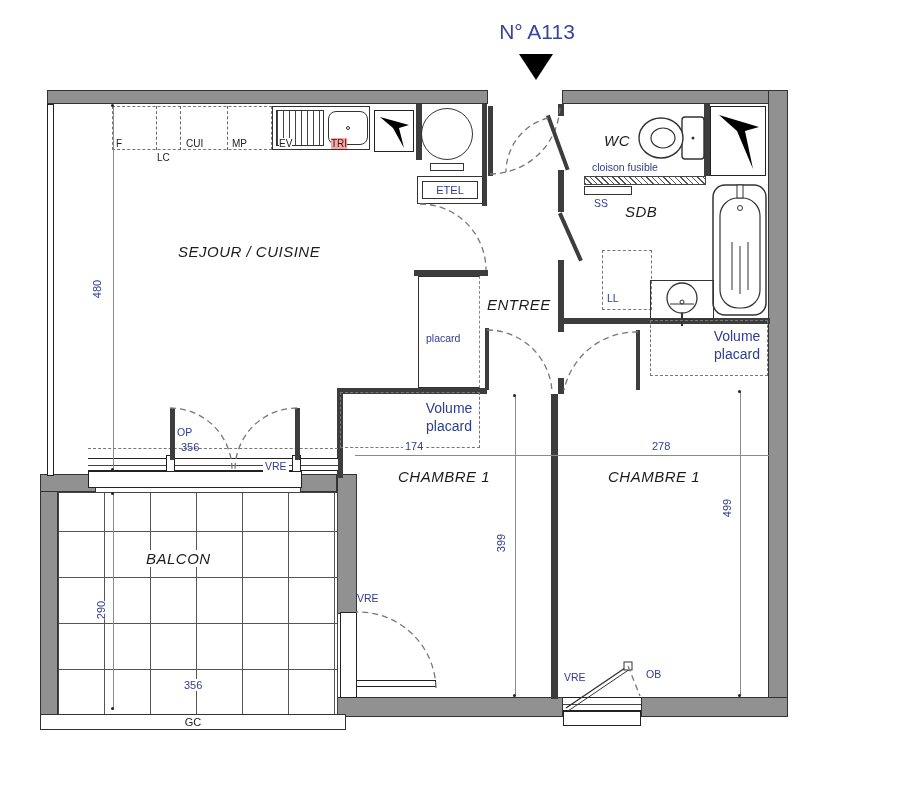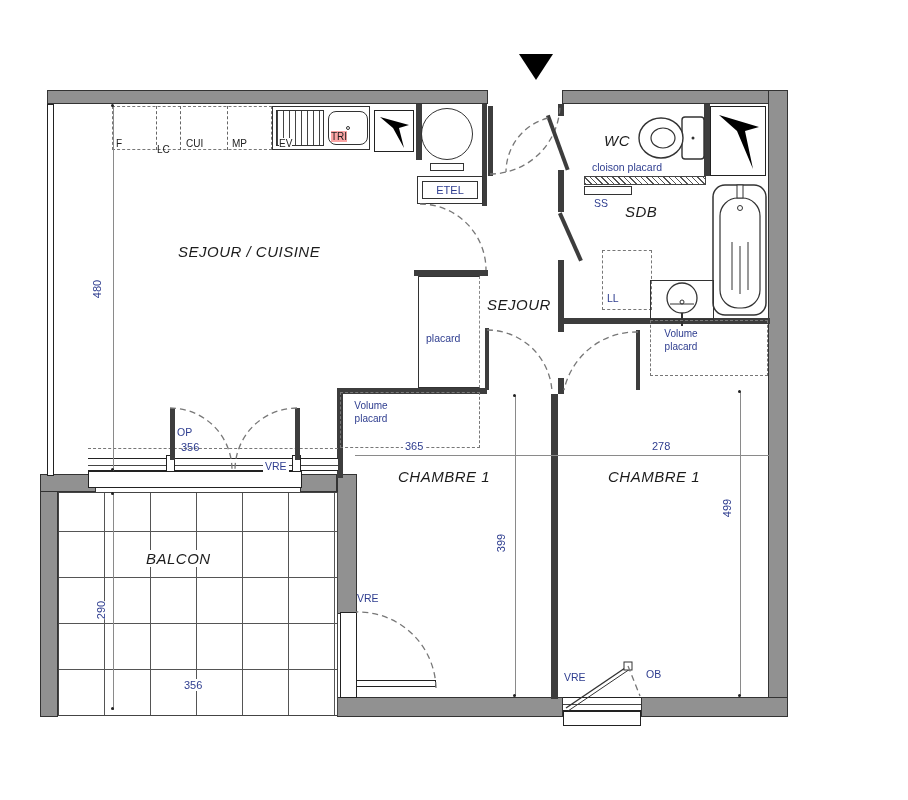--- a/index.html
+++ b/index.html
@@ -35,33 +35,34 @@
           repeating-linear-gradient(0deg,transparent 0 45px,#555 45px 46px),
           repeating-linear-gradient(90deg,transparent 0 45px,#555 45px 46px);}
   .hatch{position:absolute;box-sizing:border-box;border:1px solid #444;
          background:repeating-linear-gradient(45deg,#555 0 1px,transparent 1px 4px);}
   .vhatch{position:absolute;box-sizing:border-box;border:1.2px solid #333;
           background:repeating-linear-gradient(90deg,#444 0 1px,transparent 1px 6px);}
   .etel{position:absolute;box-sizing:border-box;border:1.5px solid #333;outline:1px solid #333;
         outline-offset:-6px;display:flex;align-items:center;justify-content:center;
         color:#2e3d8f;font-size:11px;}
   .vol{position:absolute;box-sizing:border-box;border:1.3px dashed #777;display:flex;
-       align-items:flex-start;justify-content:flex-start;text-align:center;
-       color:#2e3d8f;font-size:10px;line-height:1.3;padding-top:6px;}
+       align-items:flex-start;justify-content:flex-end;text-align:center;
+       color:#2e3d8f;font-size:14px;line-height:1.3;padding-top:6px;}
   .gcband{position:absolute;box-sizing:border-box;border:1px solid #333;background:#fff;
           display:flex;align-items:center;justify-content:center;color:#222;font-size:11px;}
   .winband{position:absolute;box-sizing:border-box;border-top:1.6px solid #222;
            border-bottom:1.6px solid #222;background:#fff;}
   .winband::after{content:"";position:absolute;left:0;right:0;top:50%;border-top:1px solid #444;}
 </style>
 </head>
 <body>
 
 <div id="canvas">
 
+  <div class="title">N° A113</div>
   <div class="tri"></div>
 
   <div class="wg" style="left:47px;top:90px;width:441px;height:14px"></div>
   <div class="wg" style="left:562px;top:90px;width:226px;height:14px"></div>
   <div class="wg" style="left:768px;top:90px;width:20px;height:624px"></div>
   <div class="wg" style="left:337px;top:697px;width:226px;height:20px"></div>
   <div class="wg" style="left:641px;top:697px;width:147px;height:20px"></div>
   <div class="wg" style="left:40px;top:474px;width:18px;height:243px"></div>
   <div class="wg" style="left:40px;top:474px;width:56px;height:18px"></div>
   <div class="wg" style="left:300px;top:474px;width:37px;height:18px"></div>
@@ -88,25 +89,25 @@
 
   <div class="dash" style="left:112px;top:106px;width:160px;height:44px"></div>
   <div class="ksep" style="left:156px;top:106px;height:44px"></div>
   <div class="ksep" style="left:180px;top:106px;height:44px"></div>
   <div class="ksep" style="left:227px;top:106px;height:44px"></div>
   <div class="abs" style="left:272px;top:106px;width:98px;height:44px;border:1.4px solid #333"></div>
   <div class="vhatch" style="left:276px;top:110px;width:48px;height:36px"></div>
   <div class="abs" style="left:328px;top:111px;width:40px;height:34px;border:1.4px solid #333;border-radius:8px"></div>
   <div class="abs" style="left:346px;top:126px;width:4px;height:4px;border:1px solid #333;border-radius:50%"></div>
   <span class="lbl-k" style="left:116px;top:138px">F</span>
-  <span class="lbl-k" style="left:157px;top:144px">LC</span>
+  <span class="lbl-k" style="left:157px;top:152px">LC</span>
   <span class="lbl-k" style="left:186px;top:138px">CUI</span>
   <span class="lbl-k" style="left:232px;top:138px">MP</span>
   <span class="lbl-k" style="left:279px;top:138px;background:#fff">EV</span>
-  <span class="lbl-k" style="left:331px;top:131px;background:#fca5a5">TRI</span>
+  <span class="lbl-k" style="left:331px;top:138px;background:#fca5a5">TRI</span>
 
   <div class="abs" style="left:374px;top:110px;width:40px;height:42px;border:1.4px solid #222">
     <svg width="40" height="42">
         <polygon points="5,6 34,14 24,17 29,37 18,17" fill="#000"></polygon>
       </svg>
   </div>
 
   <div class="abs" style="left:421px;top:108px;width:52px;height:52px;border:1.5px solid #333;border-radius:50%"></div>
   <div class="abs" style="left:430px;top:163px;width:34px;height:8px;border:1.2px solid #333"></div>
   <div class="etel" style="left:417px;top:176px;width:66px;height:28px">
@@ -127,21 +128,21 @@
       <rect x="48" y="5" width="22" height="42" rx="3" fill="#fff" stroke="#333" stroke-width="1.4"></rect>
       <ellipse cx="27" cy="26" rx="22" ry="20" fill="#fff" stroke="#333" stroke-width="1.4"></ellipse>
       <ellipse cx="29" cy="26" rx="12" ry="10" fill="none" stroke="#333" stroke-width="1.2"></ellipse>
       <circle cx="59" cy="26" r="1.5" fill="#333"></circle>
     </svg>
   </div>
   <div class="leaf" style="left:546px;top:116px;width:4px;height:58px;transform:rotate(-20deg);transform-origin:top left"></div>
   <svg class="arc" style="left:506px;top:116px" width="56" height="56">
     <path class="d" d="M42,2 A56,56 0 0 0 0,56"></path>
     </svg>
-  <span class="lbl-s" style="left:592px;top:161px">cloison placard</span>
+  <span class="lbl-s" style="left:592px;top:161px">cloison fusible</span>
   <div class="hatch" style="left:584px;top:176px;width:122px;height:9px"></div>
 
   <div class="abs" style="left:710px;top:106px;width:56px;height:70px;border:1.4px solid #222">
     <svg width="56" height="70">
         <polygon points="8,8 48,20 34,24 42,62 26,24" fill="#000"></polygon>
       </svg>
   </div>
 
   <div class="lbl-room" style="left:625px;top:203px">SDB</div>
   <div class="abs" style="left:584px;top:186px;width:48px;height:9px;border:1.5px solid #333"></div>
@@ -162,21 +163,21 @@
   <svg class="arc" style="left:650px;top:282px" width="64" height="46">
     <circle cx="32" cy="16" r="15" fill="#fff" stroke="#333" stroke-width="1.3"></circle>
     <path d="M20,22 h24" stroke="#333" stroke-width="1"></path>
     <circle cx="32" cy="20" r="2" fill="none" stroke="#333"></circle>
     <path d="M32,31 v13" stroke="#333" stroke-width="2"></path>
   </svg>
   <div class="vol" style="left:650px;top:320px;width:118px;height:56px">
     <span style="width:60px">Volume placard</span>
   </div>
 
-  <div class="lbl-room" style="left:487px;top:296px">SEJOUR</div>
+  <div class="lbl-room" style="left:487px;top:296px">ENTREE</div>
   <div class="abs" style="left:418px;top:276px;width:62px;height:112px;border:1.4px solid #333;border-right:1.4px dashed #888"></div>
   <span class="lbl-s" style="left:426px;top:332px">placard</span>
 
   <div class="leaf" style="left:485px;top:328px;width:4px;height:62px"></div>
   <svg class="arc" style="left:487px;top:330px" width="65" height="62">
     <path class="d" d="M0,0 A65,65 0 0 1 65,62"></path>
     </svg>
   <div class="leaf" style="left:636px;top:330px;width:4px;height:60px"></div>
   <svg class="arc" style="left:564px;top:330px" width="74" height="60">
     <path class="d" d="M74,2 A74,74 0 0 0 0,60"></path>
@@ -202,20 +203,23 @@
   <svg class="arc" style="left:235px;top:408px" width="62" height="62">
     <path class="d" d="M62,0 A62,62 0 0 0 0,62"></path>
     </svg>
   <div class="ww" style="left:88px;top:471px;width:214px;height:17px"></div>
   <span class="lbl-s" style="left:177px;top:426px">OP</span>
   <span class="lbl-dim" style="left:181px;top:441px">356</span>
   <span class="lbl-s" style="left:263px;top:460px;background:#fff;padding:0 2px">VRE</span>
 
   <div class="grid" style="left:58px;top:492px;width:280px;height:224px"></div>
   <div class="lbl-room" style="left:143px;top:550px;background:#fff;padding:0 3px">BALCON</div>
+  <div class="gcband" style="left:40px;top:714px;width:306px;height:16px">
+    <span>GC</span>
+  </div>
   <span class="lbl-dim" style="left:182px;top:679px;background:#fff;padding:0 2px">356</span>
 
   <div class="ww" style="left:340px;top:612px;width:17px;height:86px"></div>
   <div class="ww" style="left:356px;top:680px;width:80px;height:7px"></div>
   <svg class="arc" style="left:356px;top:612px" width="80" height="76">
     <path class="d" d="M80,76 A78,78 0 0 0 0,0"></path>
     </svg>
   <span class="lbl-s" style="left:357px;top:592px;background:#fff">VRE</span>
 
   <div class="winband" style="left:563px;top:697px;width:78px;height:14px"></div>
@@ -237,19 +241,19 @@
   <div class="dot" style="left:111px;top:104px"></div>
   <div class="dot" style="left:111px;top:468px"></div>
   <div class="dot" style="left:111px;top:492px"></div>
   <div class="dot" style="left:111px;top:707px"></div>
   <div class="dot" style="left:513px;top:394px"></div>
   <div class="dot" style="left:513px;top:694px"></div>
   <div class="dot" style="left:738px;top:390px"></div>
   <div class="dot" style="left:738px;top:694px"></div>
 
   <span class="lbl-dim rot" style="left:88px;top:283px">480</span>
-  <span class="lbl-dim" style="left:403px;top:440px;background:#fff;padding:0 2px">365</span>
+  <span class="lbl-dim" style="left:403px;top:440px;background:#fff;padding:0 2px">174</span>
   <span class="lbl-dim" style="left:650px;top:440px;background:#fff;padding:0 2px">278</span>
   <span class="lbl-dim rot" style="left:492px;top:537px">399</span>
   <span class="lbl-dim rot" style="left:718px;top:502px">499</span>
   <span class="lbl-dim rot" style="left:92px;top:604px;background:#fff">290</span>
 
 </div>
 
 </body></html>

